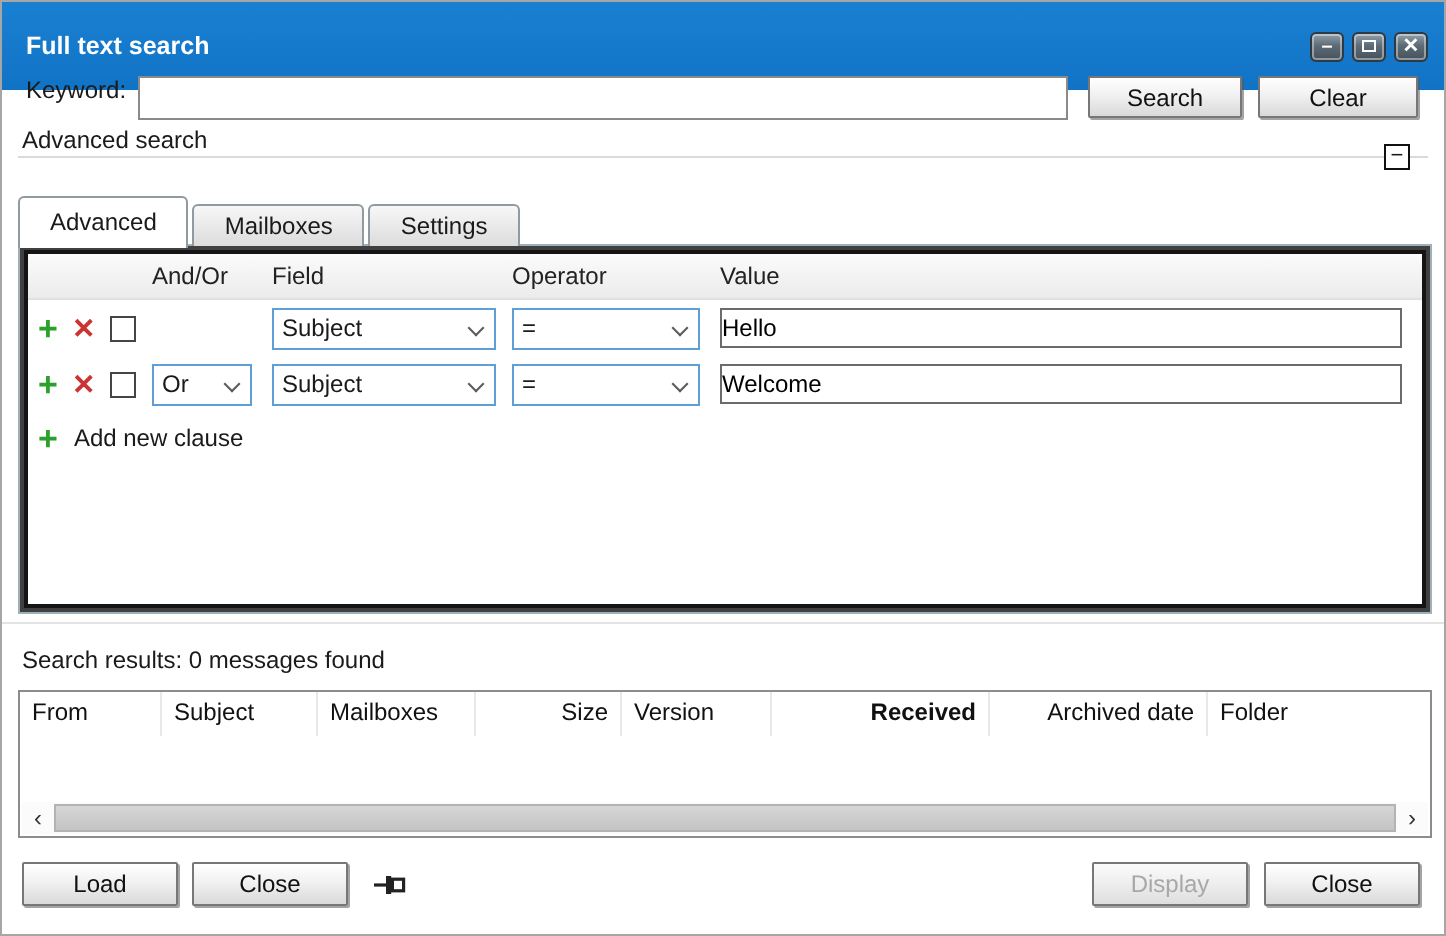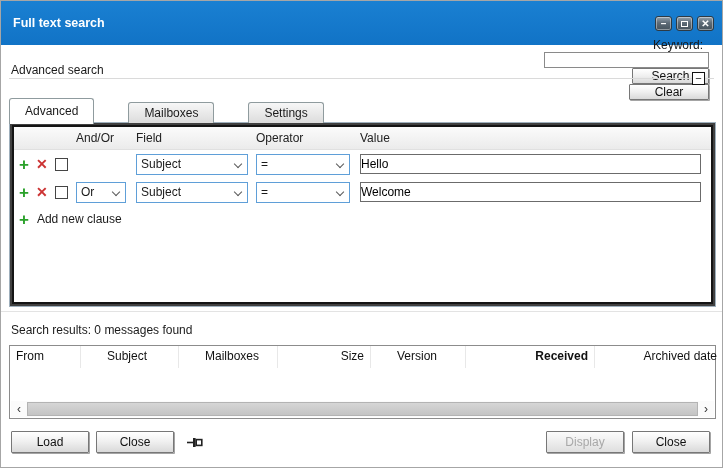--- a/index.html
+++ b/index.html
@@ -19,21 +19,21 @@
   .win-controls{display:flex;gap:4px;}
   .win-btn{
     width:17px;height:15px;border:1px solid #2d3a44;border-radius:3px;
     background:linear-gradient(#93a1ad 0%,#5d6b77 45%,#45525c 100%);
     box-shadow:inset 0 0 0 1px rgba(255,255,255,.4);
     color:#fff;font-size:10px;line-height:13px;text-align:center;cursor:pointer;
     font-weight:bold;
   }
   .max-glyph{display:inline-block;width:7px;height:6px;border:1.5px solid #fff;margin-top:3px;}
   
-  .keyword-row{position:absolute;top:37px;left:12px;right:13px;height:22px;display:flex;align-items:flex-end;flex-direction:column;}
+  .keyword-row{position:absolute;top:37px;left:12px;right:13px;height:22px;display:flex;align-items:flex-start;}
   .keyword-label{margin-right:6px;white-space:nowrap;}
   .keyword-input{
     flex:1;height:22px;border:1px solid #8a8a8a;padding:0 4px;
     font-family:"Liberation Sans",sans-serif;font-size:12px;outline:none;
   }
   .btn{
     height:21px;border:1px solid #777;border-radius:1px;
     background:linear-gradient(#ffffff 0%,#f1f1f1 45%,#d9d9d9 100%);
     box-shadow:1px 1px 0 rgba(90,90,90,.55);
     font-family:"Liberation Sans",sans-serif;font-size:12px;color:#111;
@@ -42,21 +42,21 @@
   .btn-search{width:77px;margin-left:10px;}
   .btn-clear{width:80px;margin-left:8px;}
   .adv-label{position:absolute;top:62px;left:10px;}
   
   .hr1{position:absolute;top:77px;left:8px;right:8px;border-top:1px solid #dadada;}
   .collapse-box{
     position:absolute;top:71px;right:17px;width:13px;height:13px;border:1px solid #111;
     background:#fff;font-size:11px;line-height:11px;text-align:center;cursor:pointer;z-index:3;
   }
   
-  .tabs{position:absolute;top:96px;left:8px;display:flex;align-items:flex-end;height:26px;z-index:2;gap:32px;}
+  .tabs{position:absolute;top:96px;left:8px;display:flex;align-items:flex-end;height:26px;z-index:2;}
   .tab{
     height:21px;line-height:20px;padding:0 15px;margin-right:2px;
     border:1px solid #8f9b9e;border-bottom:none;border-radius:3px 3px 0 0;
     background:linear-gradient(#f7f7f7,#dcdcdc);cursor:pointer;white-space:nowrap;
   }
   .tab.active{
     height:26px;line-height:24px;background:#fff;position:relative;margin-bottom:-1px;z-index:3;
   }
   
   .tab-panel{
@@ -93,21 +93,21 @@
     font-family:"Liberation Sans",sans-serif;font-size:12px;outline:none;
   }
   .add-clause{display:flex;align-items:center;height:26px;padding-left:5px;gap:8px;cursor:pointer;}
   
   .hr2{position:absolute;top:310px;left:0;right:0;border-top:1px solid #e3e3e3;}
   .results-label{position:absolute;top:322px;left:10px;}
   .results-table{
     position:absolute;top:344px;left:8px;width:707px;height:74px;
     border:1px solid #8c8c8c;background:#fff;
   }
-  .rt-header{display:flex;height:22px;align-items:flex-end;color:#111;gap:20px;}
+  .rt-header{display:flex;height:22px;align-items:flex-end;color:#111;}
   .rt-cell{padding:0 6px;line-height:21px;border-right:1px solid #e8e8e8;height:22px;white-space:nowrap;overflow:hidden;}
   .rt-from{width:71px;flex:none;}
   .rt-subject{width:78px;flex:none;}
   .rt-attachment{width:79px;flex:none;}
   .rt-size{width:73px;flex:none;text-align:right;}
   .rt-version{width:75px;flex:none;}
   .rt-received{width:109px;flex:none;text-align:right;font-weight:bold;}
   .rt-archived{width:109px;flex:none;text-align:right;}
   .rt-folder{flex:1;border-right:none;}
   .rt-scroll{

